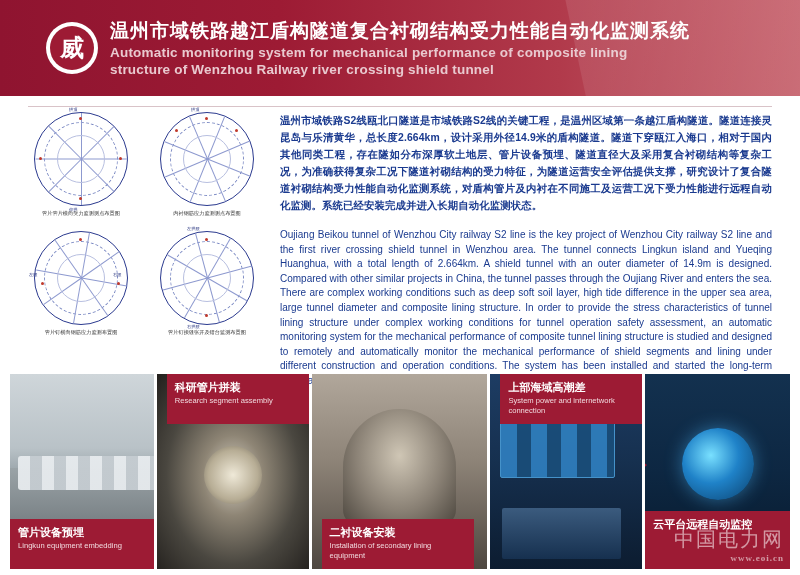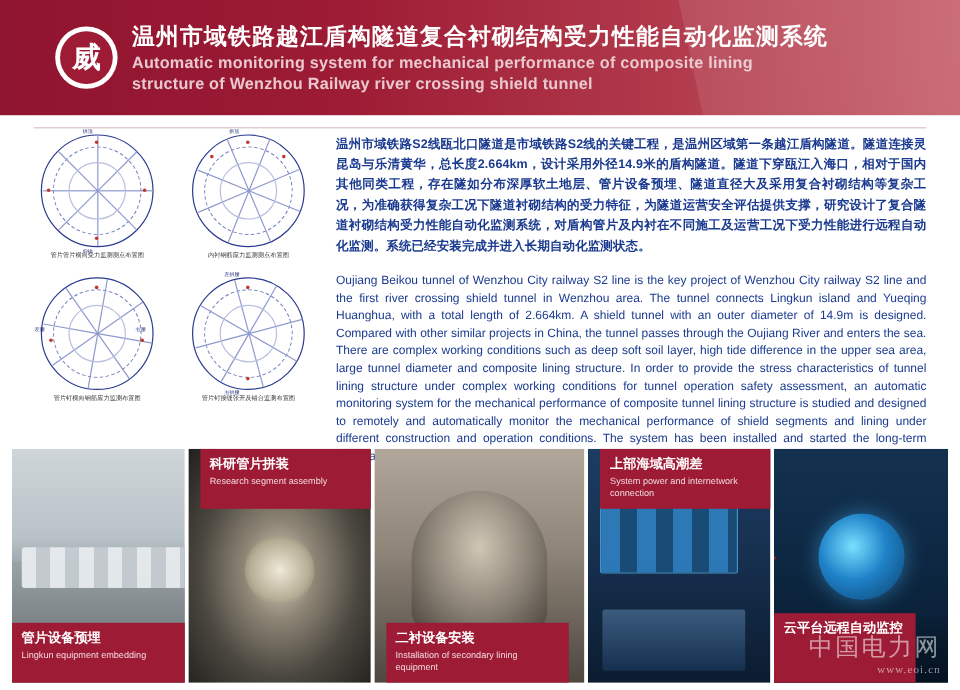--- a/index.html
+++ b/index.html
@@ -162,35 +162,35 @@
   
   .cap{
     position:absolute;background:#9d1b34;color:#fff;padding:6px 8px;box-sizing:border-box;
   }
   .cap .cap-cn{font-size:11px;font-weight:bold;line-height:14px;}
   .cap .cap-en{font-size:7.6px;line-height:10px;margin-top:2px;color:#f1d9de;}
   .cap-bl{left:0;bottom:0;}
   .cap-tl{left:0;top:0;}
   .cap-w1{width:168px;height:50px;}
   .cap-w2{width:152px;height:50px;margin-left:10px;}
-  .cap-w5{width:118px;height:58px;}
+  .cap-w5{width:145px;height:58px;}
 
   
   .arrow{
     position:absolute;left:-14px;top:78px;width:0;height:0;
     border-top:13px solid transparent;border-bottom:13px solid transparent;
     border-left:16px solid #9d1b34;z-index:5;
   }
 
   
   .wm{
     position:absolute;right:6px;bottom:6px;color:rgba(255,255,255,.55);
     font-size:20px;letter-spacing:2px;font-family:"Liberation Serif", serif;
   }
-  .wm small{font-size:9px;display:block;letter-spacing:1px;text-align:right;}
+  .wm small{font-size:9px;display:block;letter-spacing:1px;text-align:right;font-weight:bold;}
 </style>
 </head>
 <body>
 
 <div class="poster">
 
   <div class="header">
     <div class="logo">
       <div class="logo-inner">威</div>
     </div>

